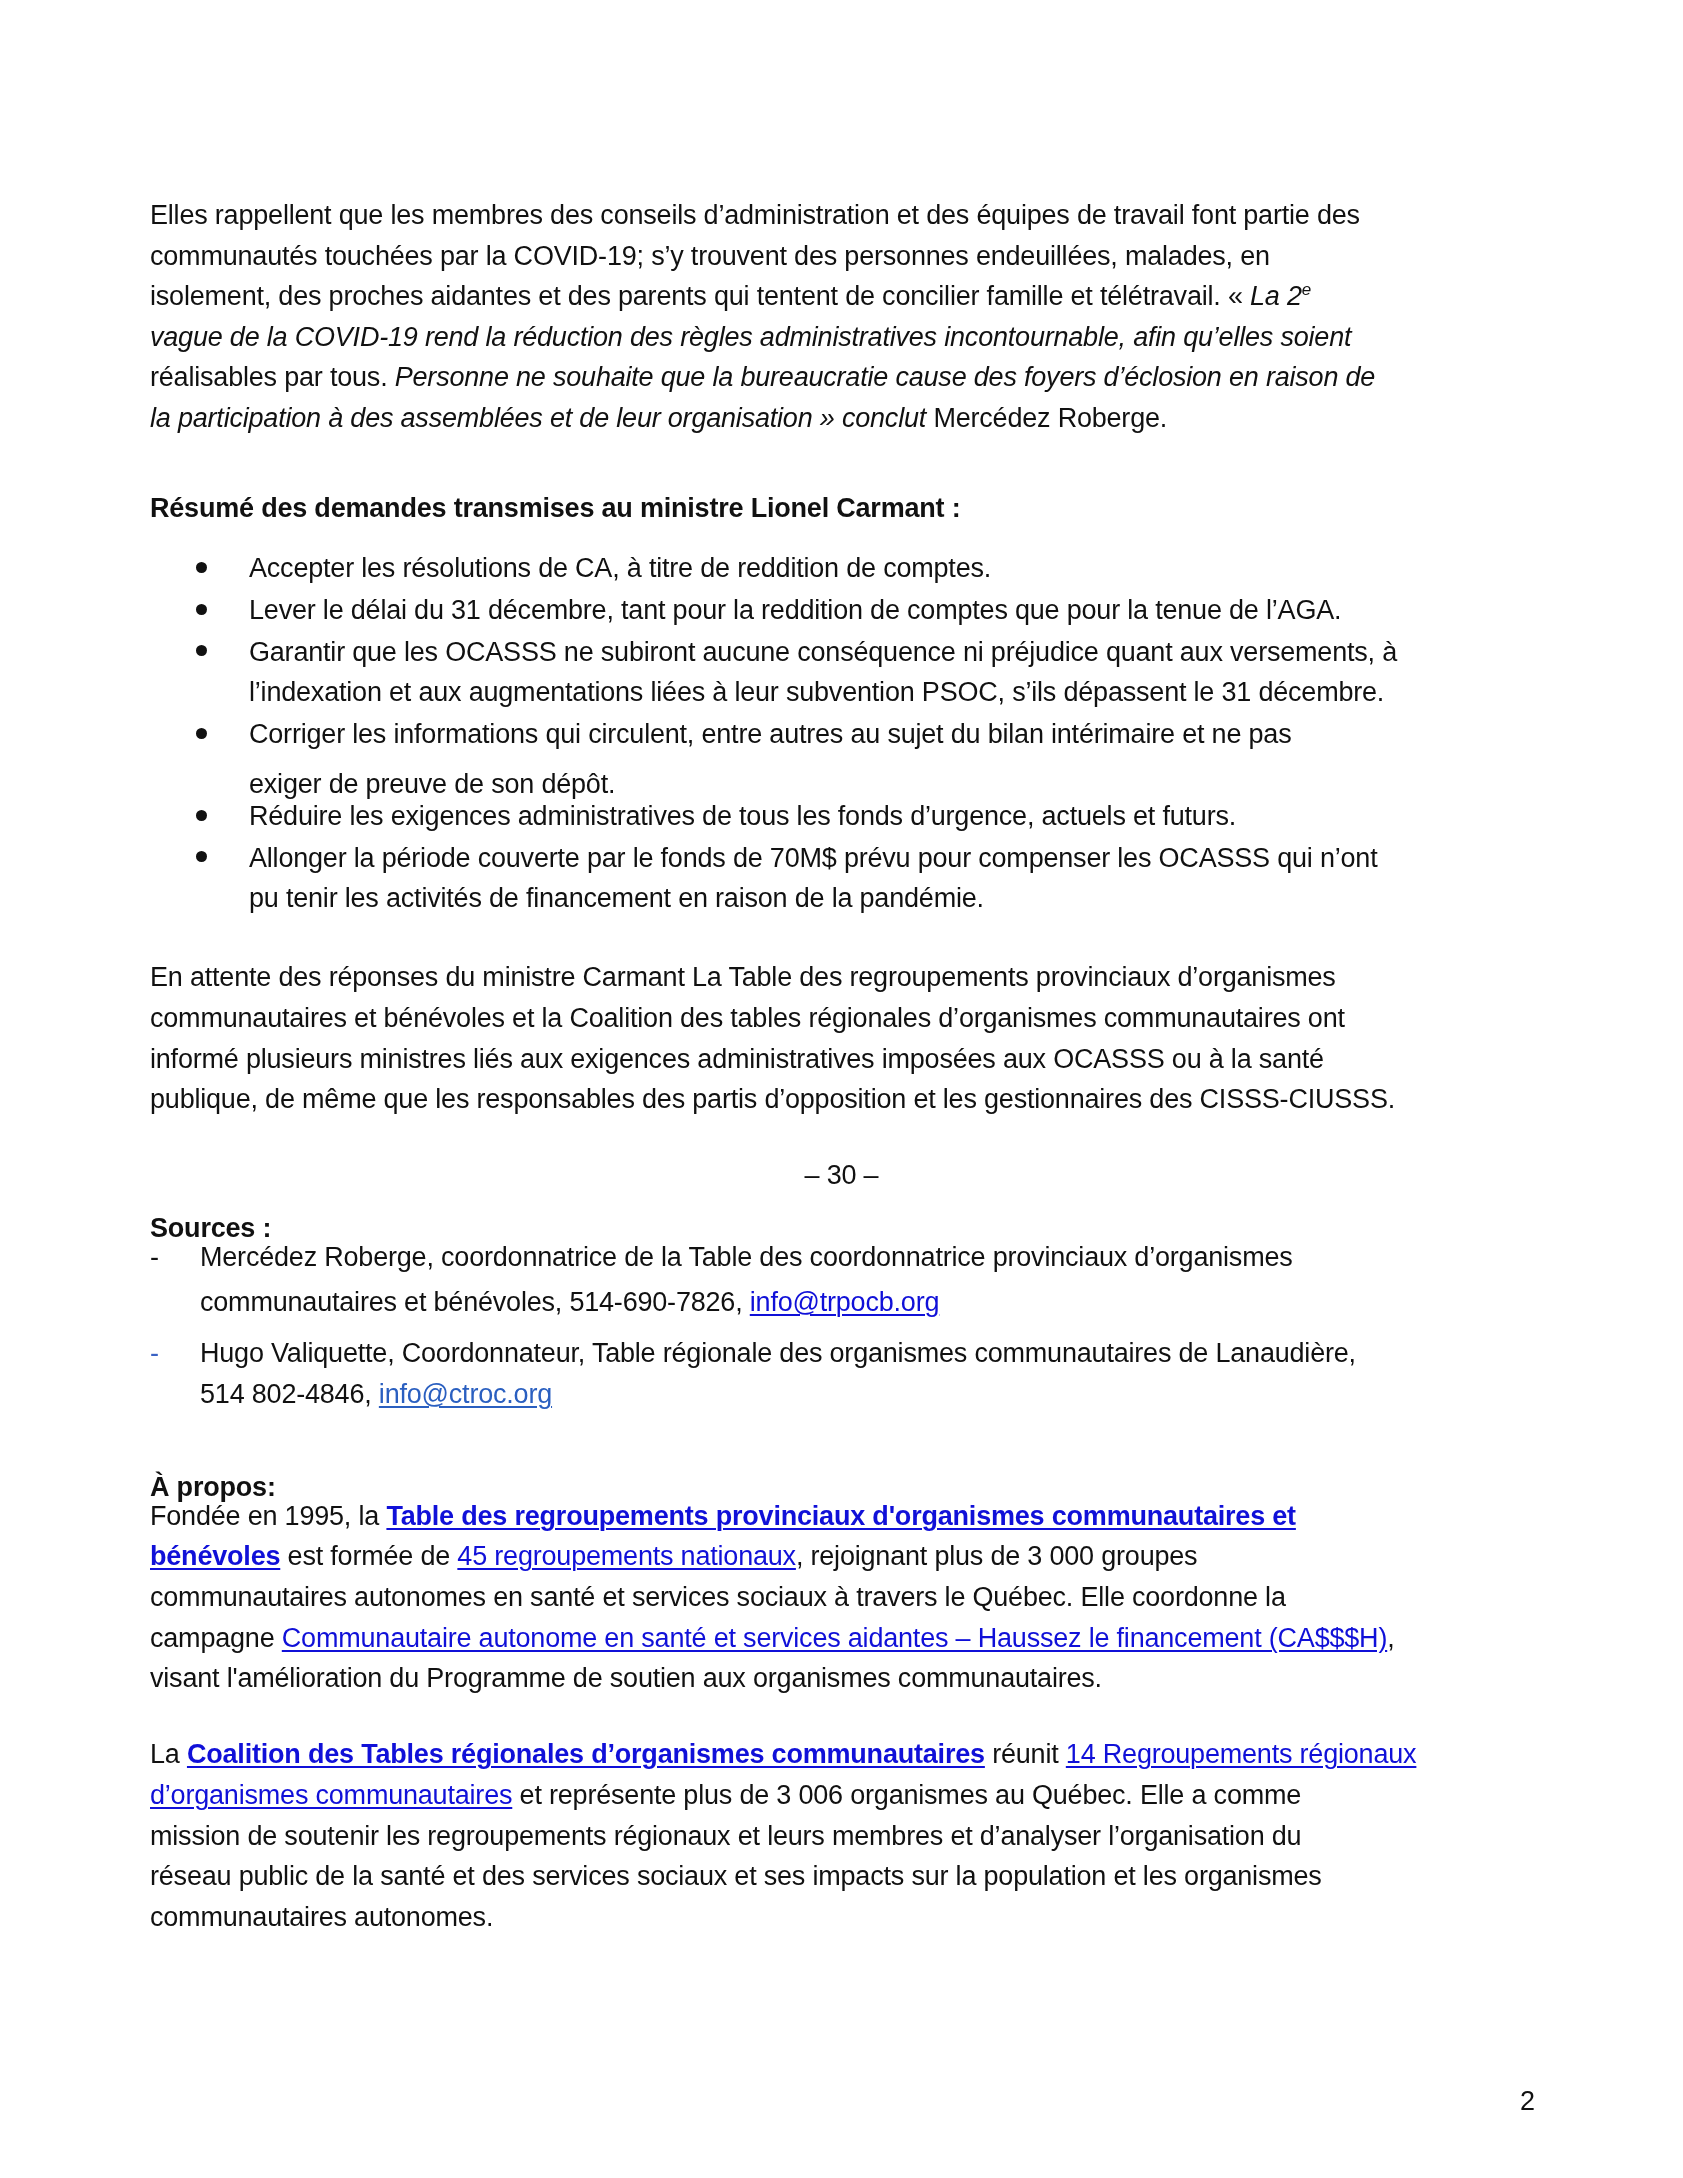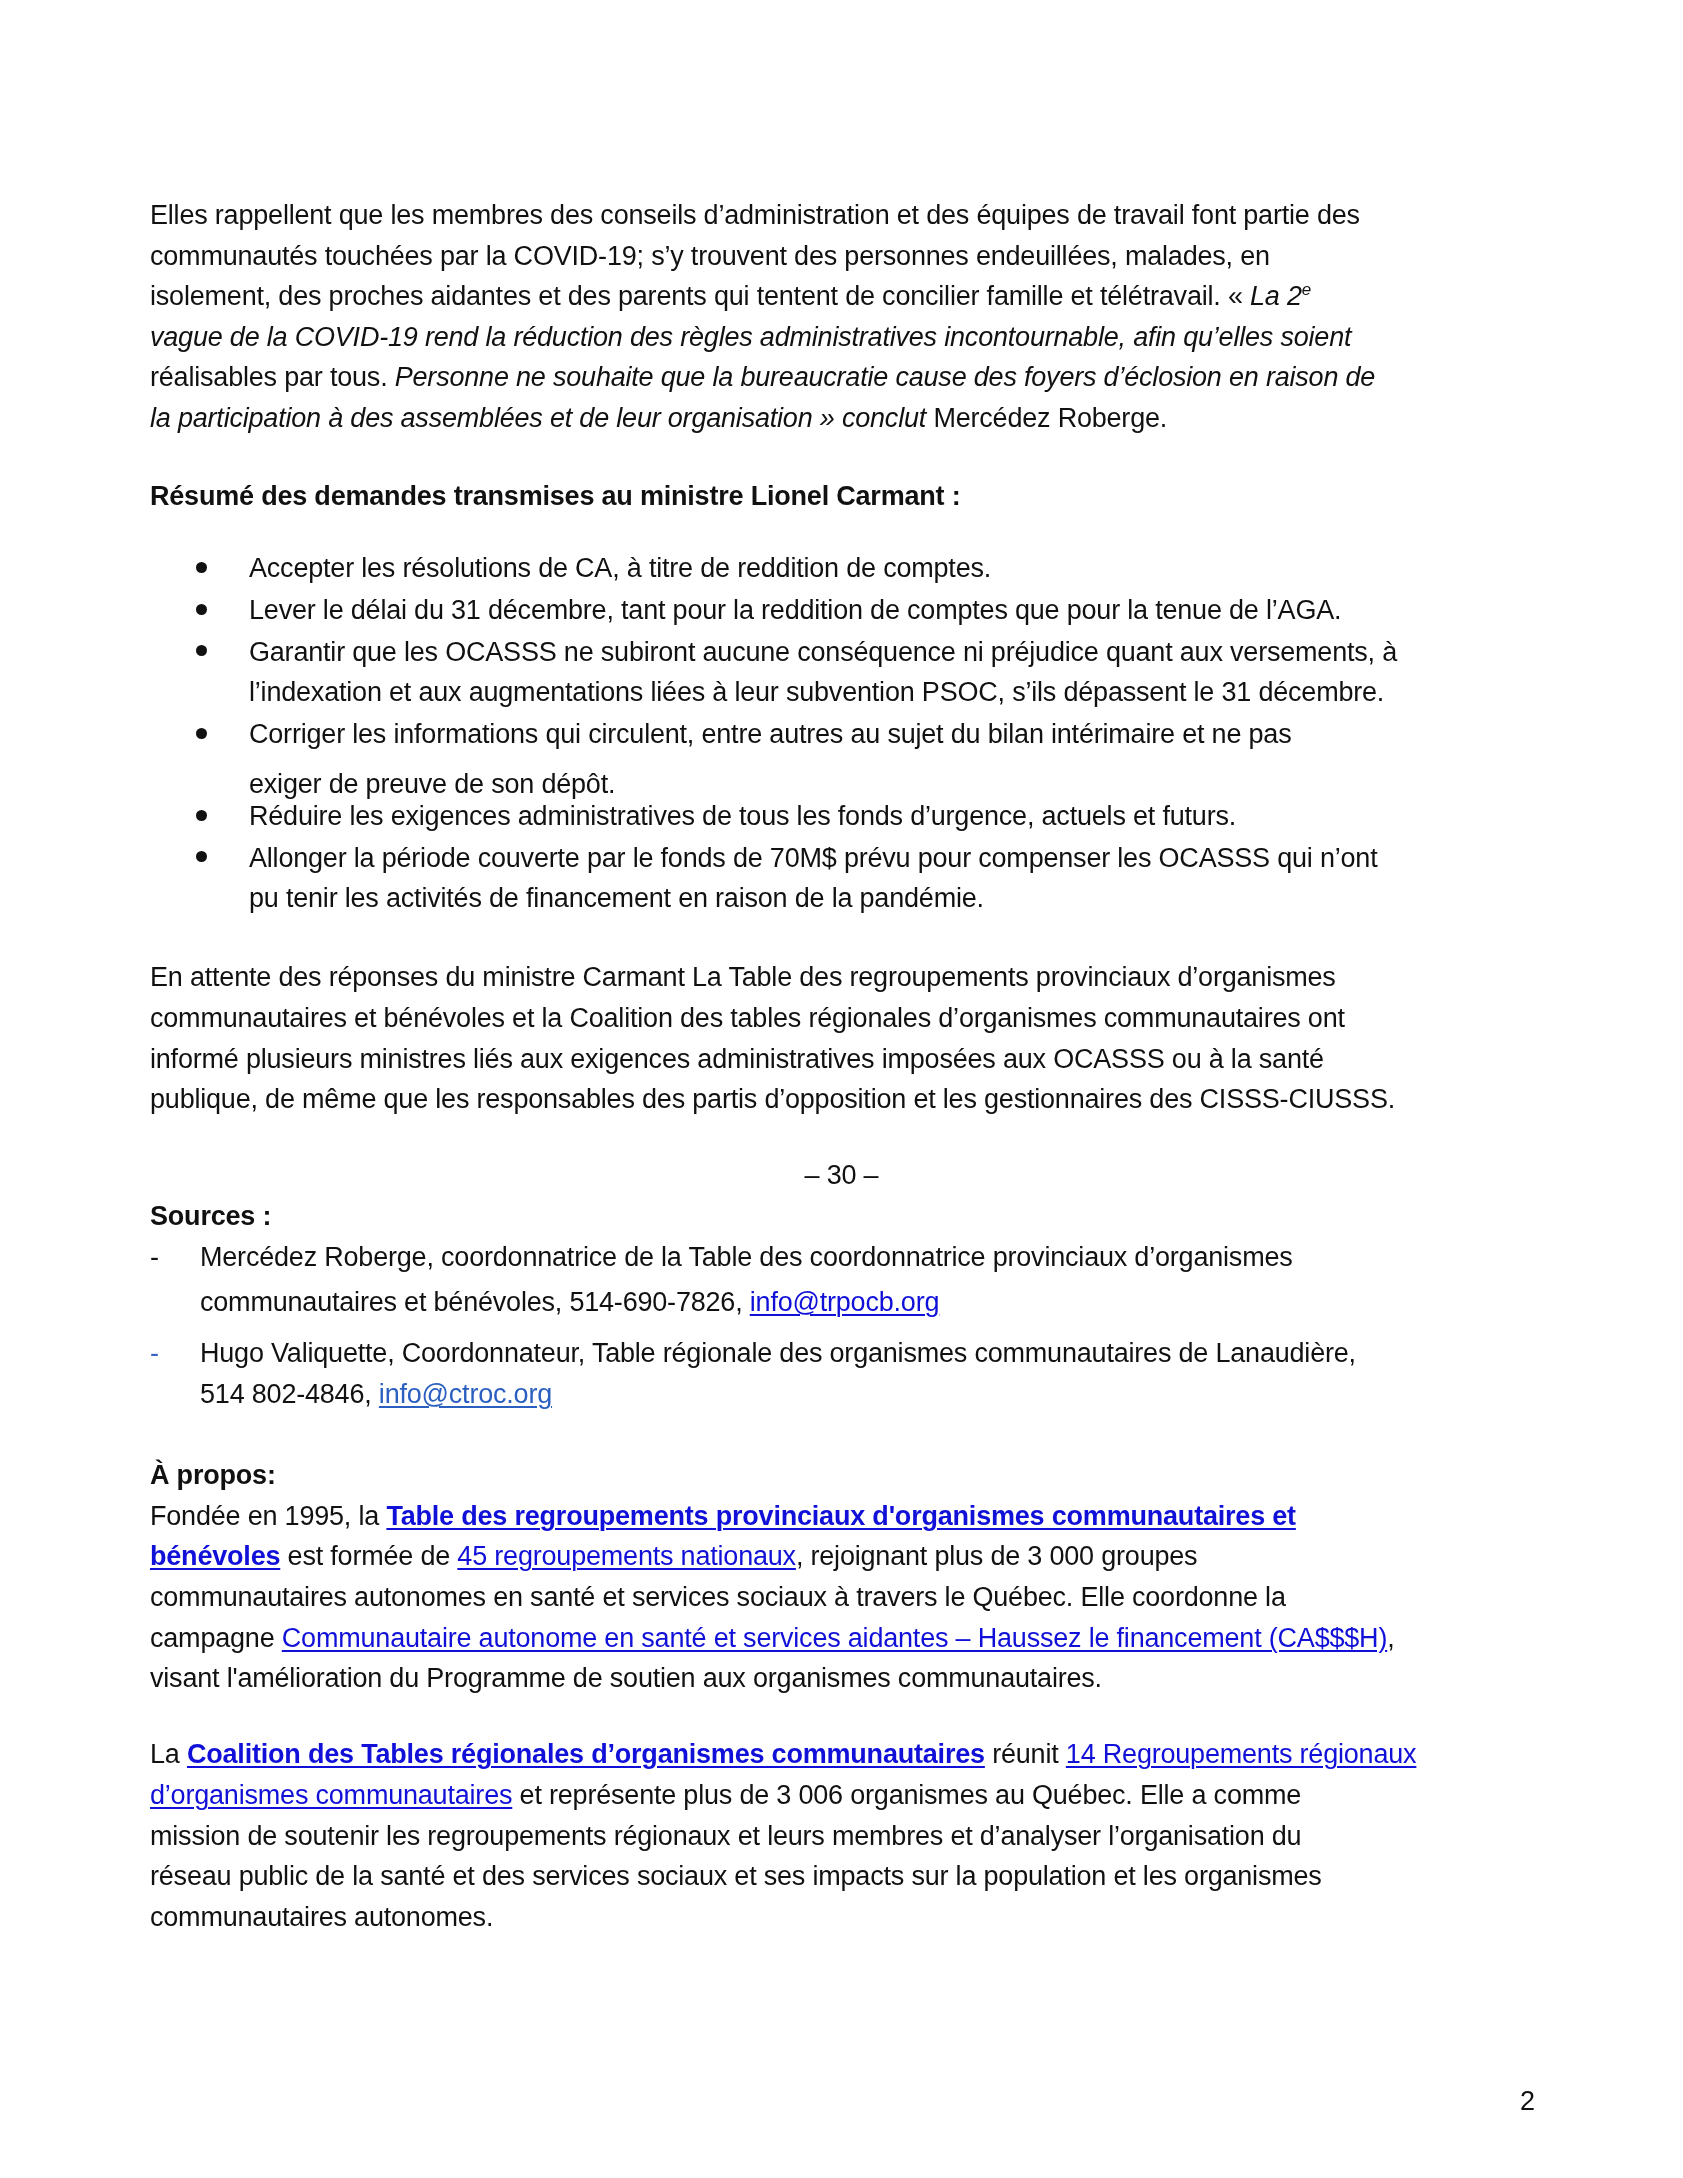--- a/index.html
+++ b/index.html
@@ -1,20 +1,20 @@
 <!DOCTYPE html>
 <html><head>
 <meta charset="utf-8">
 <style>
   html, body { margin:0; padding:0; background:#ffffff; }
   body { width:1683px; height:2178px; position:relative; overflow:hidden;
          font-family:"Liberation Sans", "DejaVu Sans", sans-serif; color:#111111; }
   .page { position:absolute; left:0; top:0; width:1683px; height:2178px; background:#fff; }
   .line { position:absolute; left:150px; white-space:nowrap; font-size:27px; line-height:34px; letter-spacing:-0.2px; }
-  .b { font-weight:bold; }
+  .b { font-weight:bold;margin-top:12px; }
   .i { font-style:italic; }
   sup { font-size:17px; line-height:0; vertical-align:super; }
   .bullet-dot { position:absolute; left:196px; width:11px; height:11px; border-radius:50%; background:#111; }
   .btext { left:249px; }
   .dash { position:absolute; left:150px; font-size:27px; line-height:34px; }
   .dash.blue { color:#3a62c4; }
   .stext { left:200px; }
   a, .link { color:#1010d8; text-decoration:underline; text-underline-offset:3px; text-decoration-thickness:2px; }
   .link-lt { color:#2a5fc0; text-underline-offset:3px; text-decoration-thickness:2px; }
   .center { left:0; width:1683px; text-align:center; }

